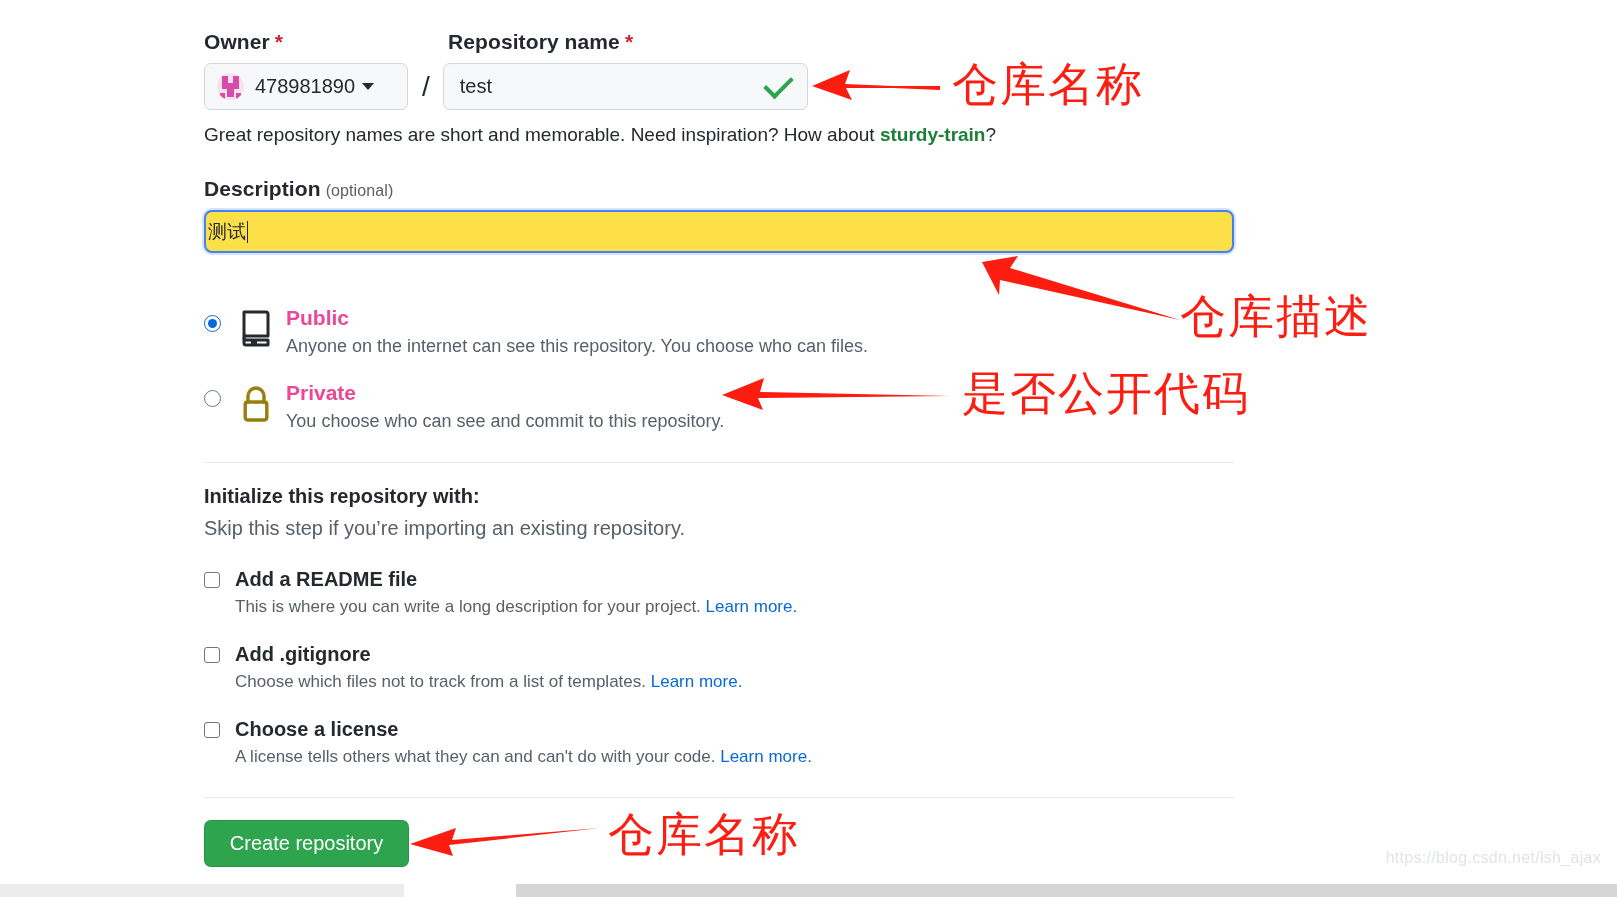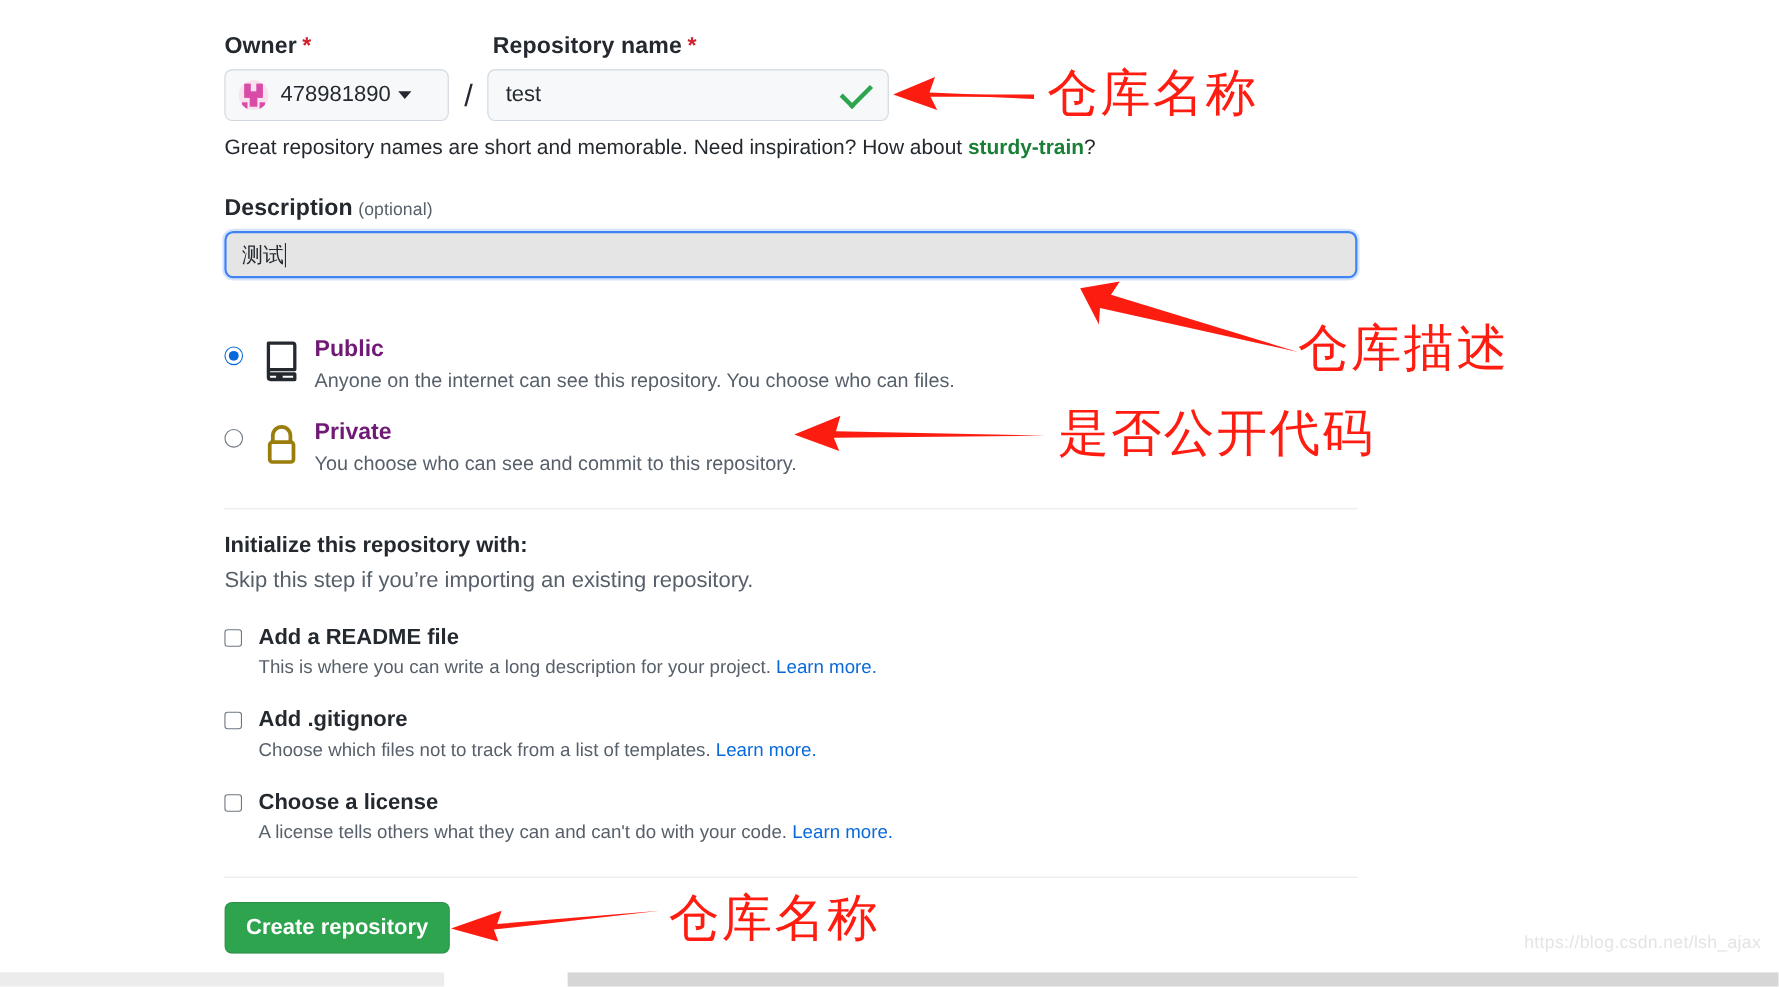--- a/index.html
+++ b/index.html
@@ -161,26 +161,26 @@
     font-weight: 600;
   }
 
   
   .desc-block { position: absolute; left: 0; top: 177px; }
   .desc-input {
     margin-top: 9px;
     width: 1030px;
     height: 43px;
     box-sizing: border-box;
-    background: #e5e5e5;
+    background: #fde047;
     border: 2px solid #4183f3;
     border-radius: 8px;
     display: flex;
     align-items: center;
-    padding: 0 14px;
+    padding: 0 2px;
     box-shadow: 0 0 0 2px rgba(65,131,243,.22);
   }
   .desc-input .val {
     font-size: 19px;
     color: #24292f;
     position: relative;
   }
   .caret {
     display: inline-block;
     width: 1px;
@@ -221,21 +221,21 @@
     border-radius: 50%;
     background: #0969da;
   }
 
   .vis-icon { flex: none; width: 44px; margin-left: 19px; padding-top: 3px; }
 
   .vis-text { margin-left: 2px; }
   .vis-title {
     font-size: 21px;
     font-weight: 600;
-    color: #701a75;
+    color: #ec4899;
     line-height: 1.18;
   }
   .vis-desc {
     font-size: 18px;
     color: #57606a;
     margin-top: 5px;
     white-space: nowrap;
   }
 
   .divider {
@@ -298,21 +298,21 @@
     top: 820px;
     width: 205px;
     height: 47px;
     background: #2ea44f;
     border-radius: 7px;
     display: flex;
     align-items: center;
     justify-content: center;
     color: #ffffff;
     font-size: 20px;
-    font-weight: 700;
+    font-weight: 400;
     cursor: pointer;
     border: 1px solid rgba(27,31,36,.15);
     box-sizing: border-box;
   }
 
   
   .anno-text {
     position: absolute;
     color: #ff1c10;
     font-size: 46px;

